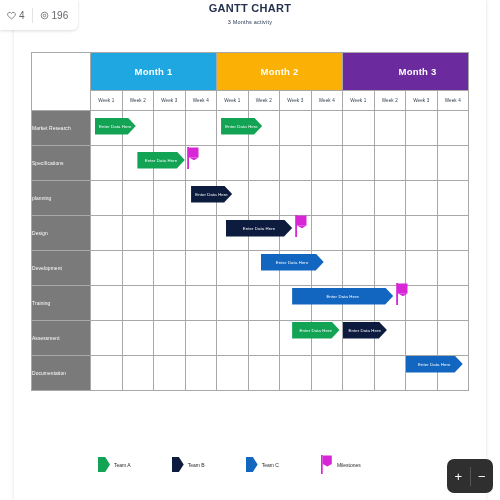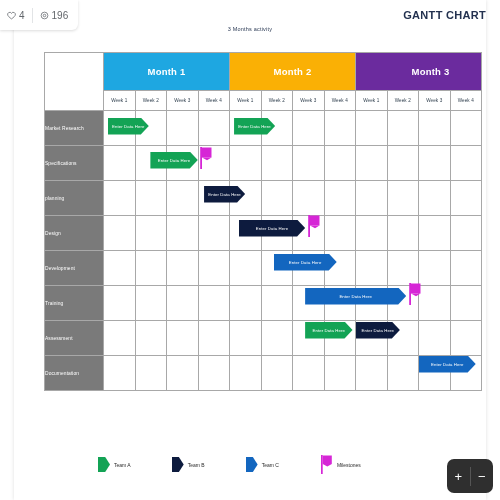--- a/index.html
+++ b/index.html
@@ -50,39 +50,39 @@
     left: 14px;
     top: 0px;
     width: 472px;
     height: 500px;
     background: #ffffff;
     box-shadow: 0 0 4px rgba(0,0,0,0.13);
     overflow: hidden;
   }
 
   .chart-title {
-    text-align: right;
-    margin-top: 9px;
+    text-align: center;
+    margin-top: 2px;
     font-size: 11px;
     font-weight: bold;
     letter-spacing: 0.3px;
     color: #23314f;
   }
   .chart-subtitle {
     text-align: center;
     margin-top: 5px;
     font-size: 5.5px;
     color: #2b3a55;
     letter-spacing: 0.2px;
   }
 
   
   .gantt {
     position: absolute;
-    left: 30px;
+    left: 17px;
     top: 52px;
     width: 438px;
   }
   .grid-table {
     border-collapse: collapse;
     table-layout: fixed;
     width: 438px;
   }
   .grid-table td, .grid-table th {
     border: 1px solid #a8a8a8;

